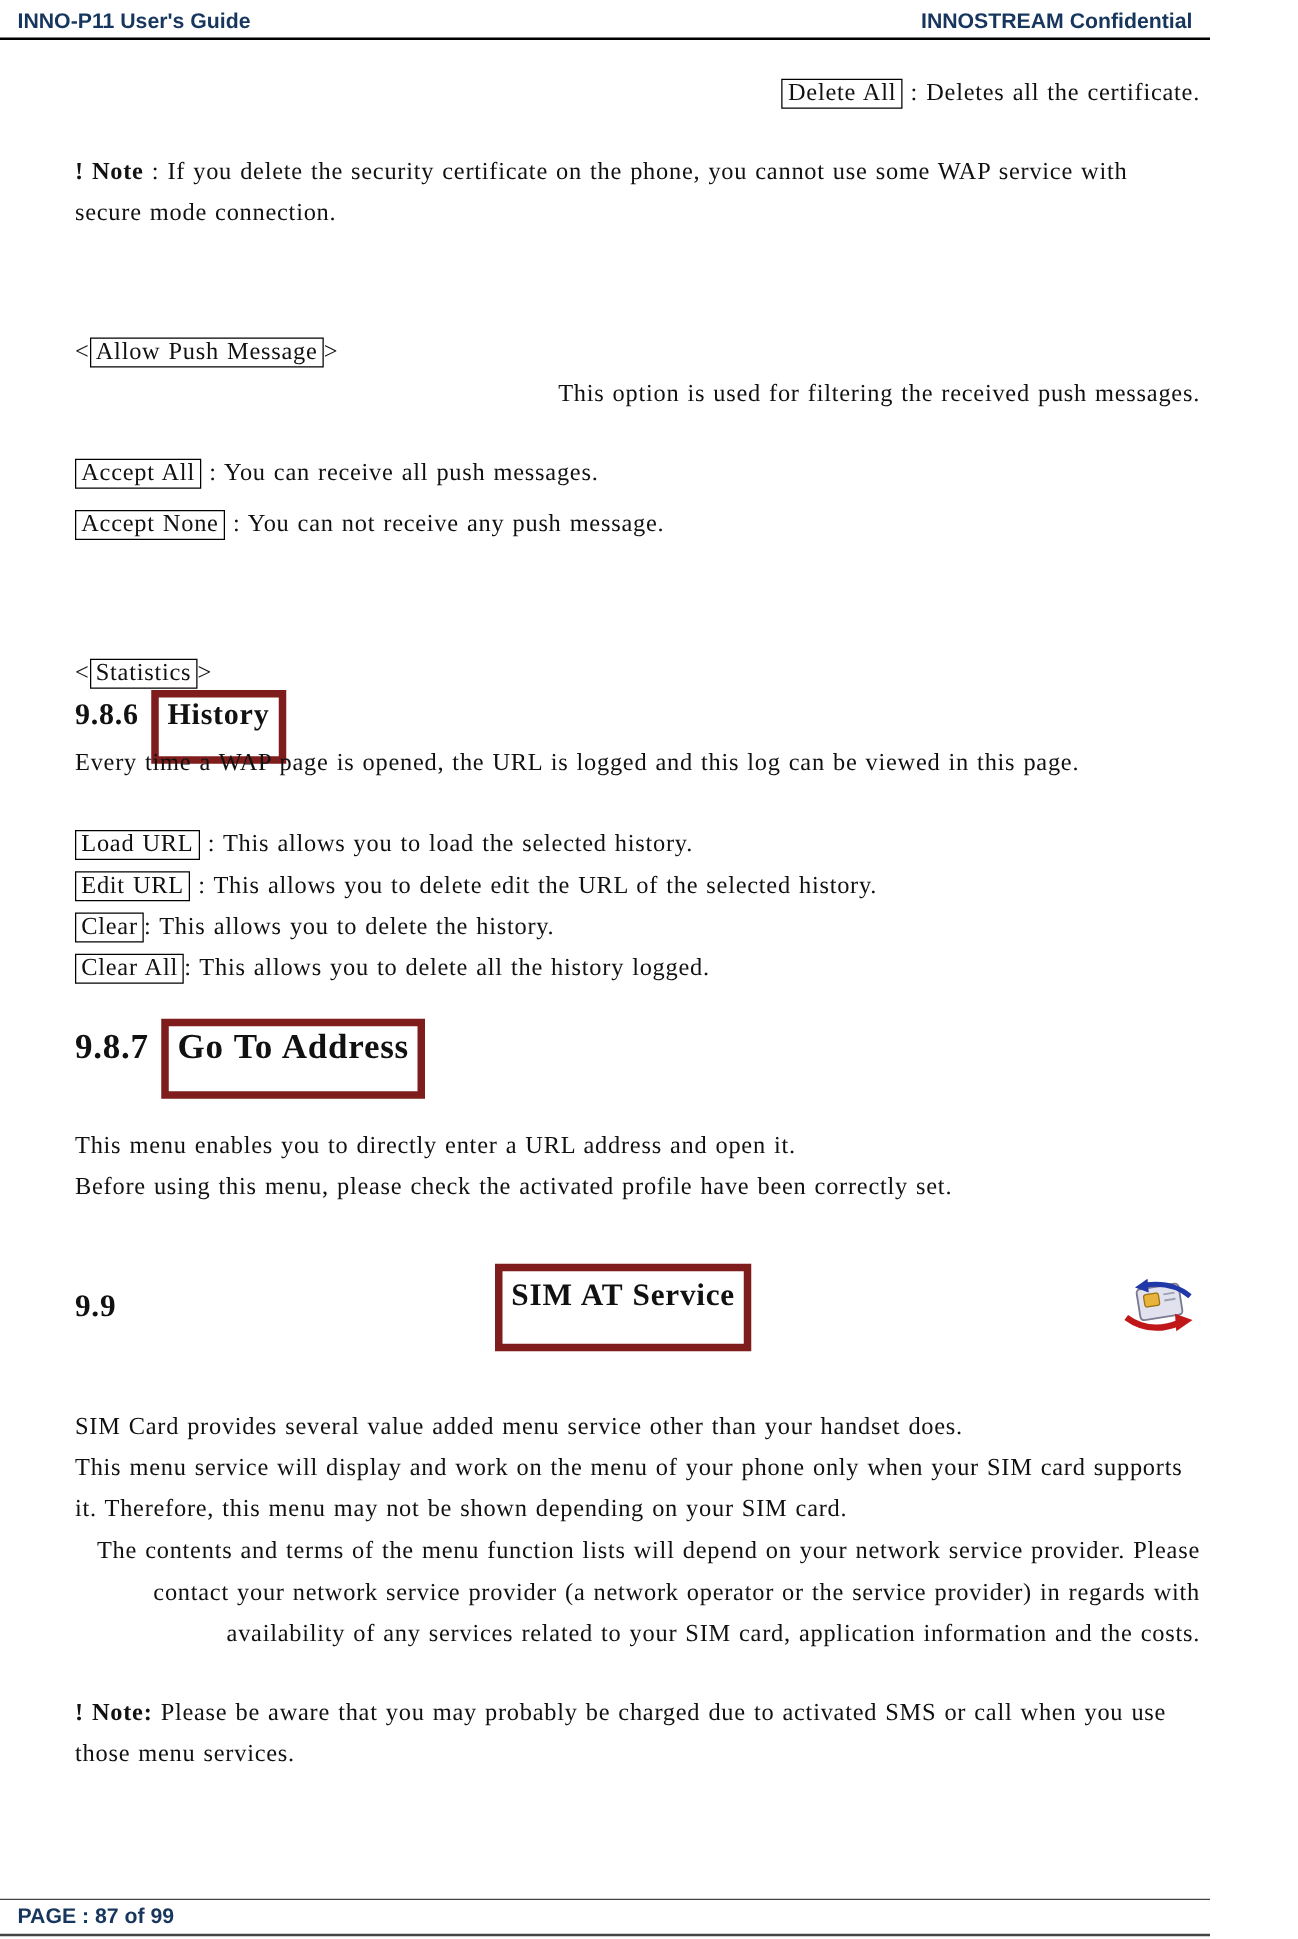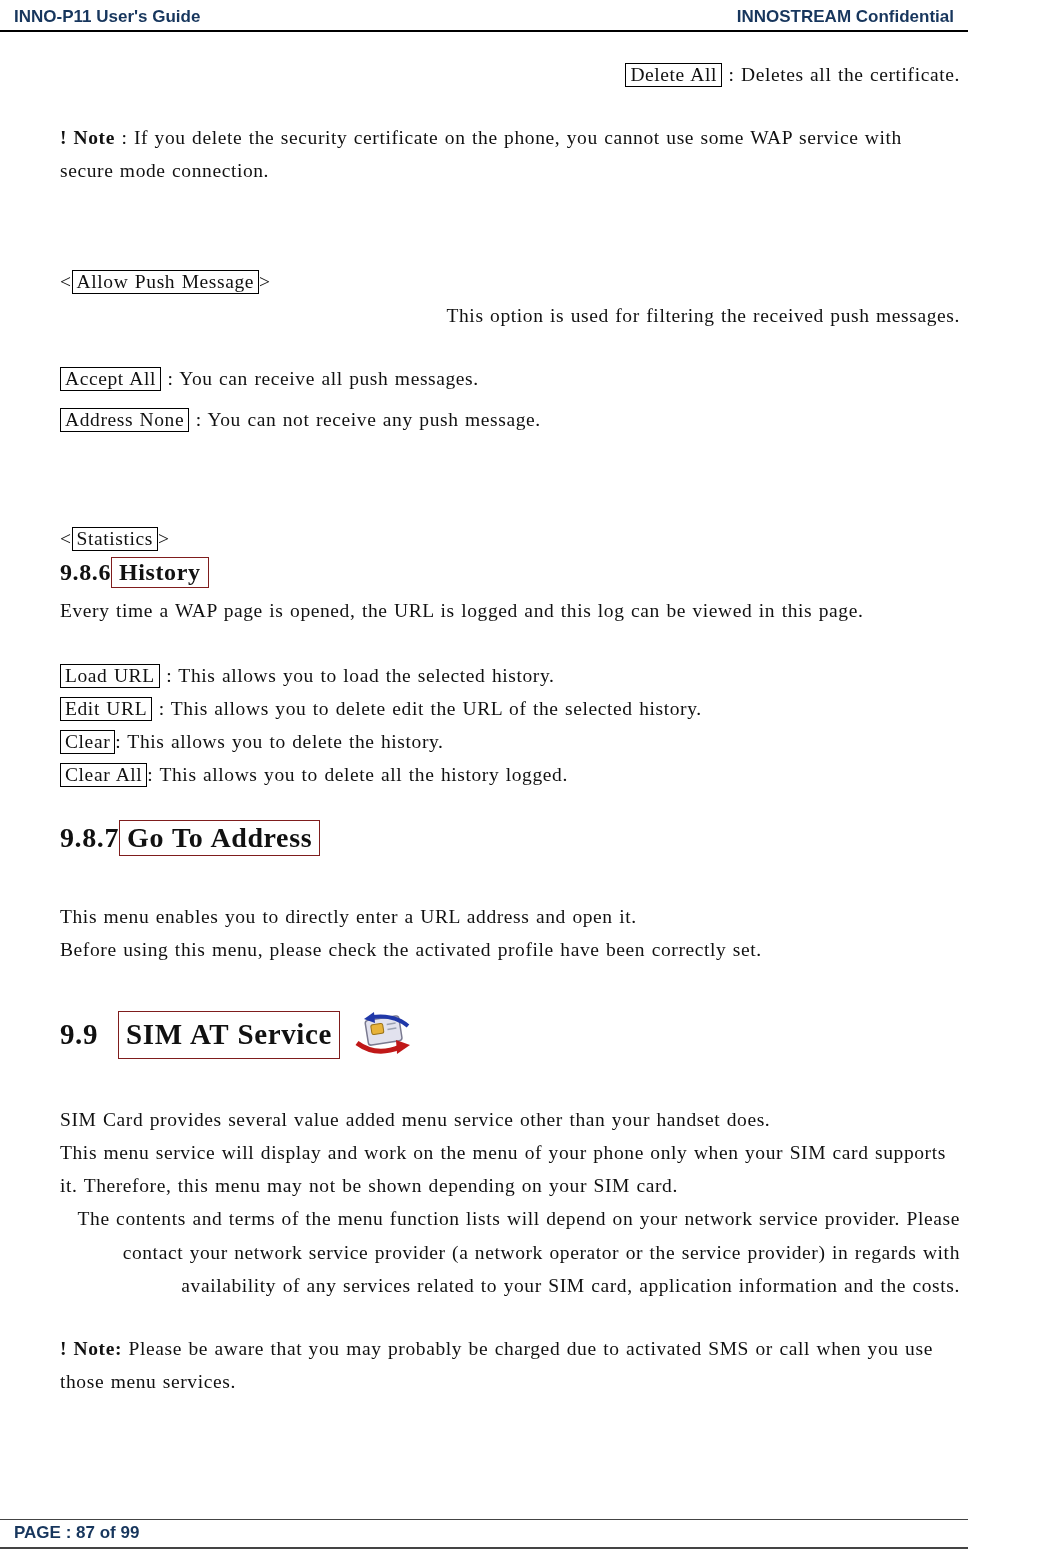--- a/index.html
+++ b/index.html
@@ -47,29 +47,29 @@
   .mb-86 { margin-bottom: 86px; }
   h3.h-small {
     font-size: 24px; font-weight: bold;
     margin: 0 0 4px 0; line-height: 1.45;
   }
   h2.h-mid {
     font-size: 28px; font-weight: bold;
     margin: 0 0 42px 0; line-height: 1.45;
   }
   h2.h-big {
-    font-size: 29px; font-weight: bold;
+    font-size: 25px; font-weight: bold;
     margin: 0 0 44px 0; line-height: 1.5;
-    display: flex; align-items: center;
+    display: flex; align-items: center; justify-content: space-between;
   }
-  .h-num { }
+  .h-num { margin-right: 10px; }
   .h-num-wide { margin-right: 20px; }
   .boxed-h {
-    border: 1px solid #7f1d1d;
-    padding: 1px 7px 2px 7px;
+    border: 6px solid #7f1d1d;
+    padding: 1px 7px 20px 7px;
   }
   .icon-wrap { display: inline-block; margin-left: 12px; line-height: 0; }
   
   .doc-footer {
     position: absolute; left: 0; right: 0; bottom: 2px;
     border-top: 1px solid #444444;
     border-bottom: 2px solid #444444;
     padding: 3px 4px 4px 14px;
     font-family: "Liberation Sans", sans-serif;
     font-weight: bold; font-size: 17px;
@@ -92,21 +92,21 @@
     <p class="para mb-30"><span class="boxed">Delete All</span><span> : Deletes all the certificate.</span></p>
 
     <p class="para mb-78"><span class="bold">! Note</span><span> : If you delete the security certificate on the phone, you cannot use some WAP service with secure mode connection.</span></p>
 
     <p class="para"><span>&lt;</span><span class="boxed">Allow Push Message</span><span>&gt;</span></p>
 
     <p class="para mb-30"><span>This option is used for filtering the received push messages.</span></p>
 
     <p class="para mb-8"><span class="boxed">Accept All</span><span> : You can receive all push messages.</span></p>
 
-    <p class="para mb-86"><span class="boxed">Address None</span><span> : You can not receive any push message.</span></p>
+    <p class="para mb-86"><span class="boxed">Accept None</span><span> : You can not receive any push message.</span></p>
 
     <p class="para"><span>&lt;</span><span class="boxed">Statistics</span><span>&gt;</span></p>
 
 
     <h3 class="h-small"><span class="h-num">9.8.6</span><span class="boxed-h">History</span></h3>
 
     <p class="para mb-32"><span>Every time a WAP page is opened, the URL is logged and this log can be viewed in this page.</span></p>
 
     <p class="para"><span class="boxed">Load URL</span><span> : This allows you to load the selected history.</span></p>
 

